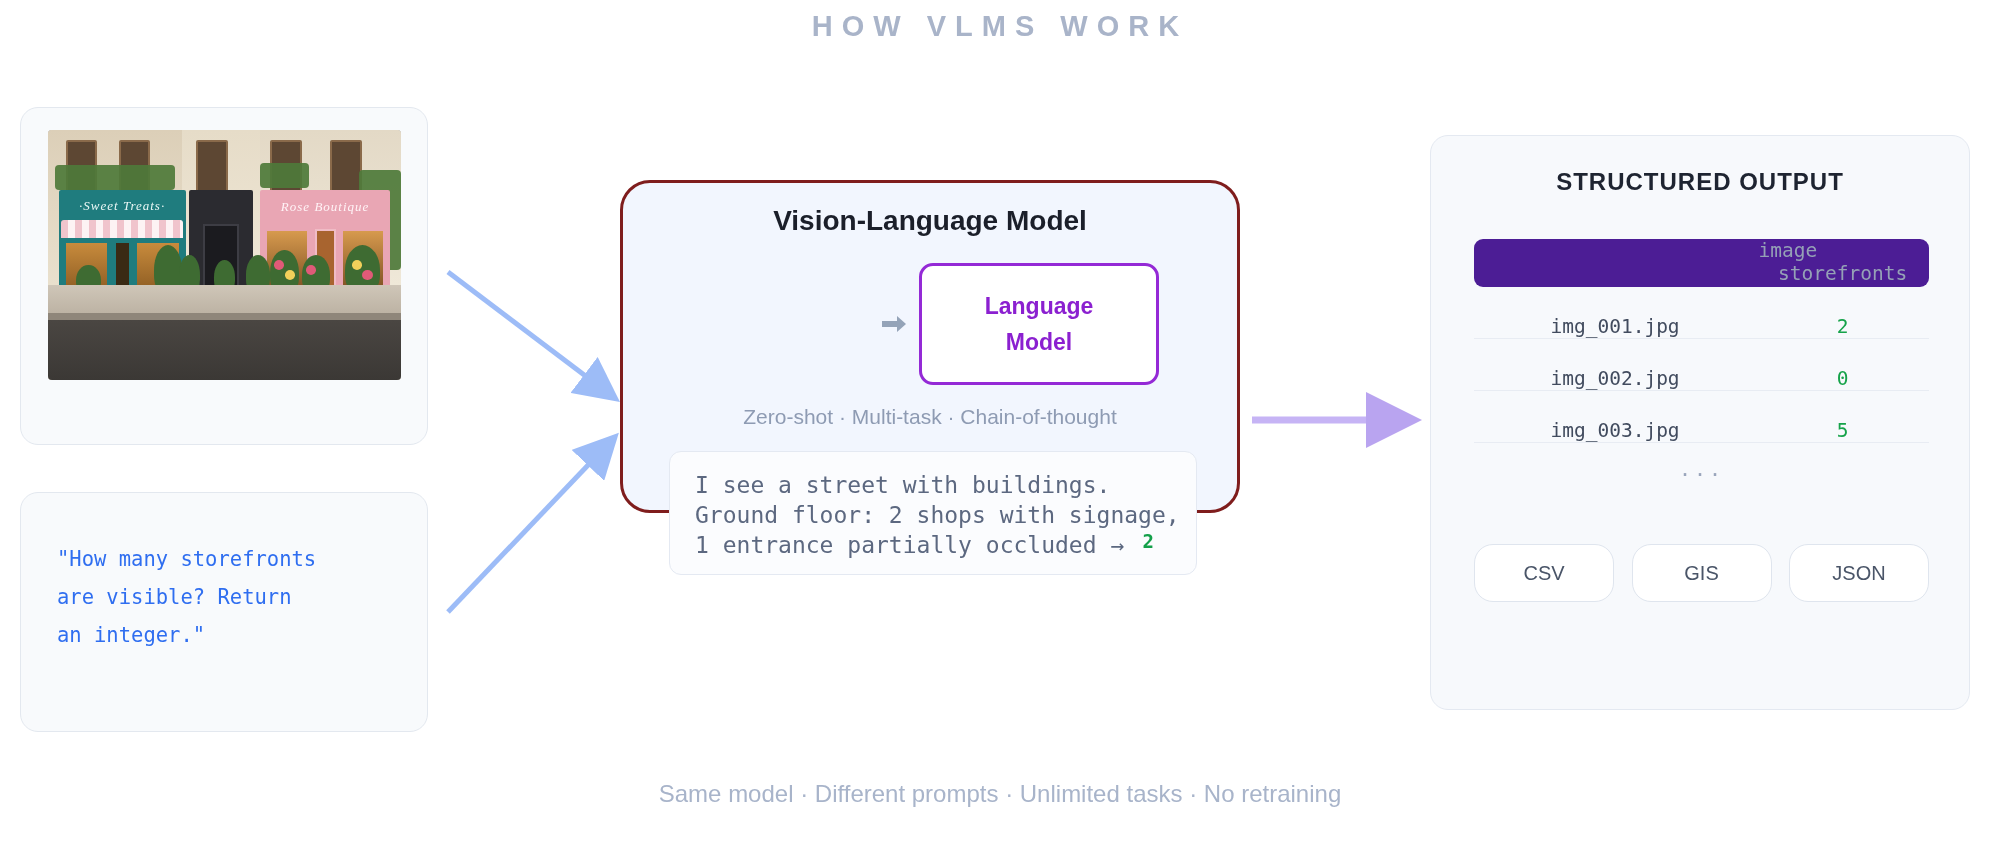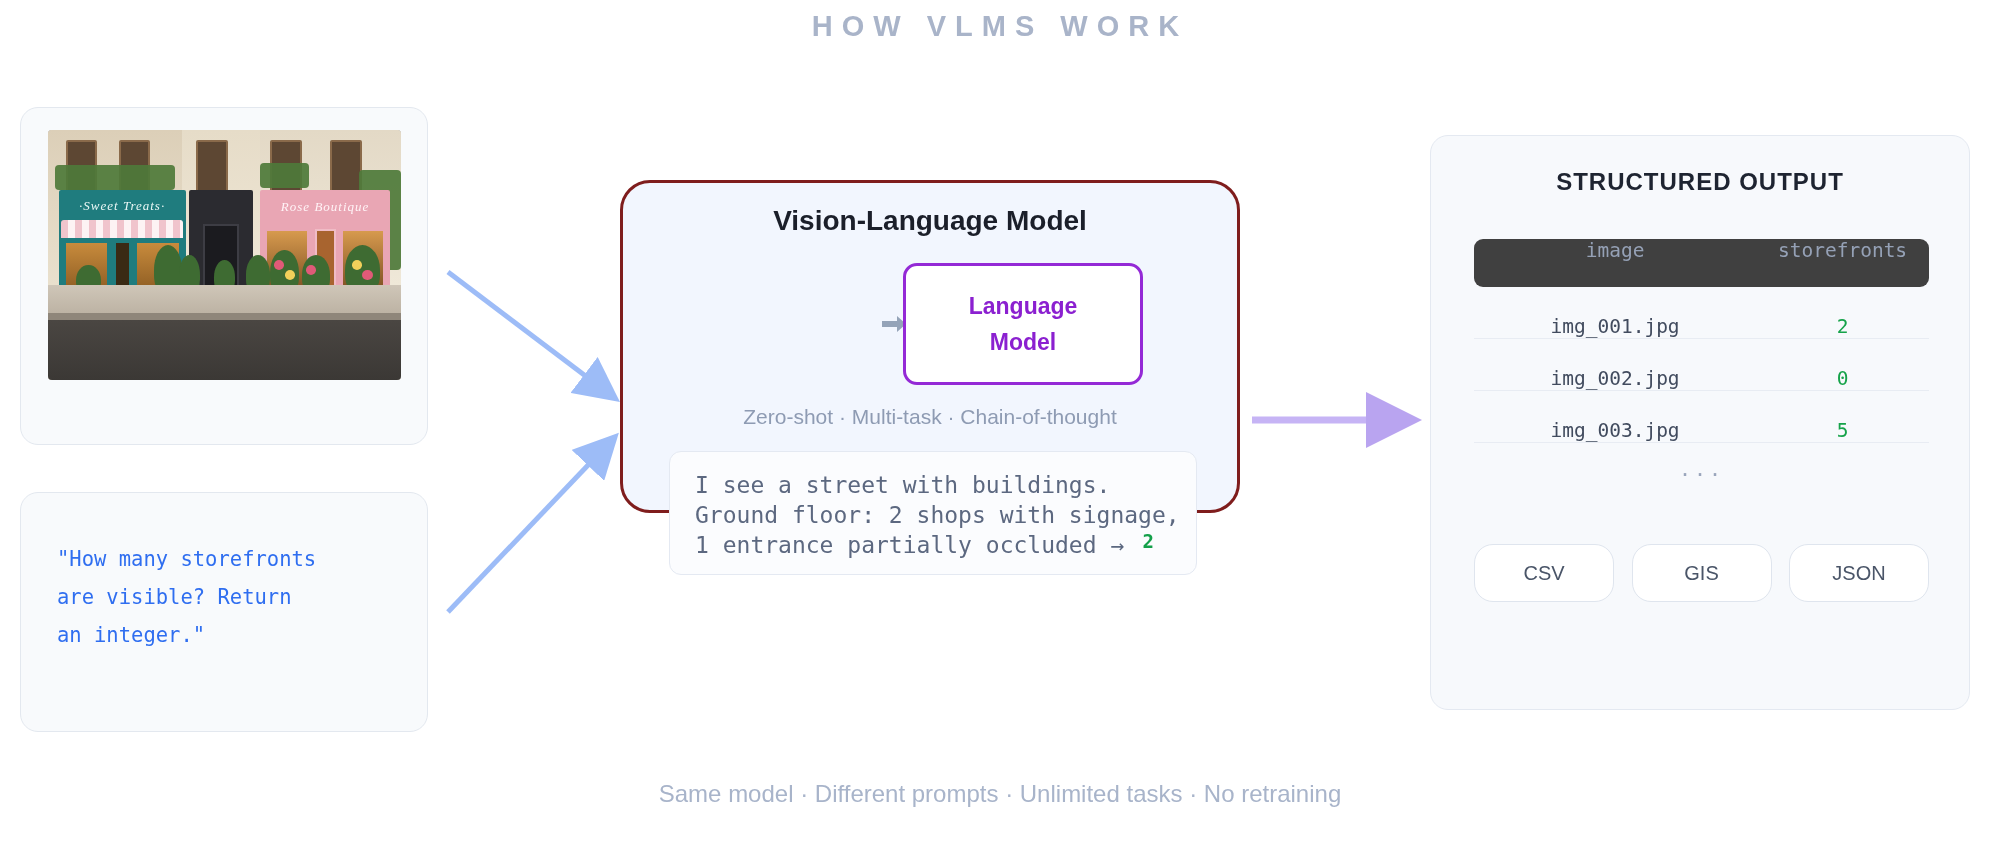--- a/index.html
+++ b/index.html
@@ -126,21 +126,21 @@
     text-align:center; font-size:28px; font-weight:bold; color:#1b1f2a;
   }
   .sub-box {
     position:absolute; top:80px;
     width:240px; height:122px;
     background:#ffffff; border-radius:14px;
     display:flex; align-items:center; justify-content:center;
     text-align:center; font-size:23px; font-weight:bold; line-height:36px;
   }
   #visual-encoder { left:46px;  border:3px solid #3b82f6; color:#1a56f0; }
-  #language-model { left:280px; border:3px solid #9429d6; color:#8b20d0; }
+  #language-model { left:296px; border:3px solid #9429d6; color:#8b20d0; }
   #mid-arrow {
     position:absolute; left:256px; top:128px;
     width:30px; height:26px; color:#94a3b8;
     font-size:30px; line-height:26px; text-align:center;
   }
   #capabilities {
     position:absolute; top:222px; left:0; width:100%;
     text-align:center; font-size:21px; color:#8e9bb3;
   }
   #reasoning-box {
@@ -166,22 +166,22 @@
     width:540px; height:575px;
     background:#f7f9fc; border:1px solid #e4e9f1; border-radius:18px;
   }
   #output-title {
     position:absolute; top:32px; left:0; width:100%;
     text-align:center; font-size:24px; font-weight:bold;
     letter-spacing:1px; color:#1e2431;
   }
   #output-table { position:absolute; left:43px; top:103px; width:455px; }
   .thead {
-    display:flex; background:#404040; border-radius:9px;
-    height:48px; align-items:flex-start;
+    display:flex; background:#4c1d95; border-radius:9px;
+    height:48px; align-items:flex-end;flex-direction:column;
   }
   .thead .c1, .trow .c1 { width:62%; text-align:center; }
   .thead .c2, .trow .c2 { width:38%; text-align:center; }
   .thead span {
     font-family:"DejaVu Sans Mono", monospace;
     font-size:19.5px; color:#95a1b6;
   }
   .trow {
     display:flex; height:52px; align-items:flex-end;
     border-bottom:1px solid #e8ecf3;

